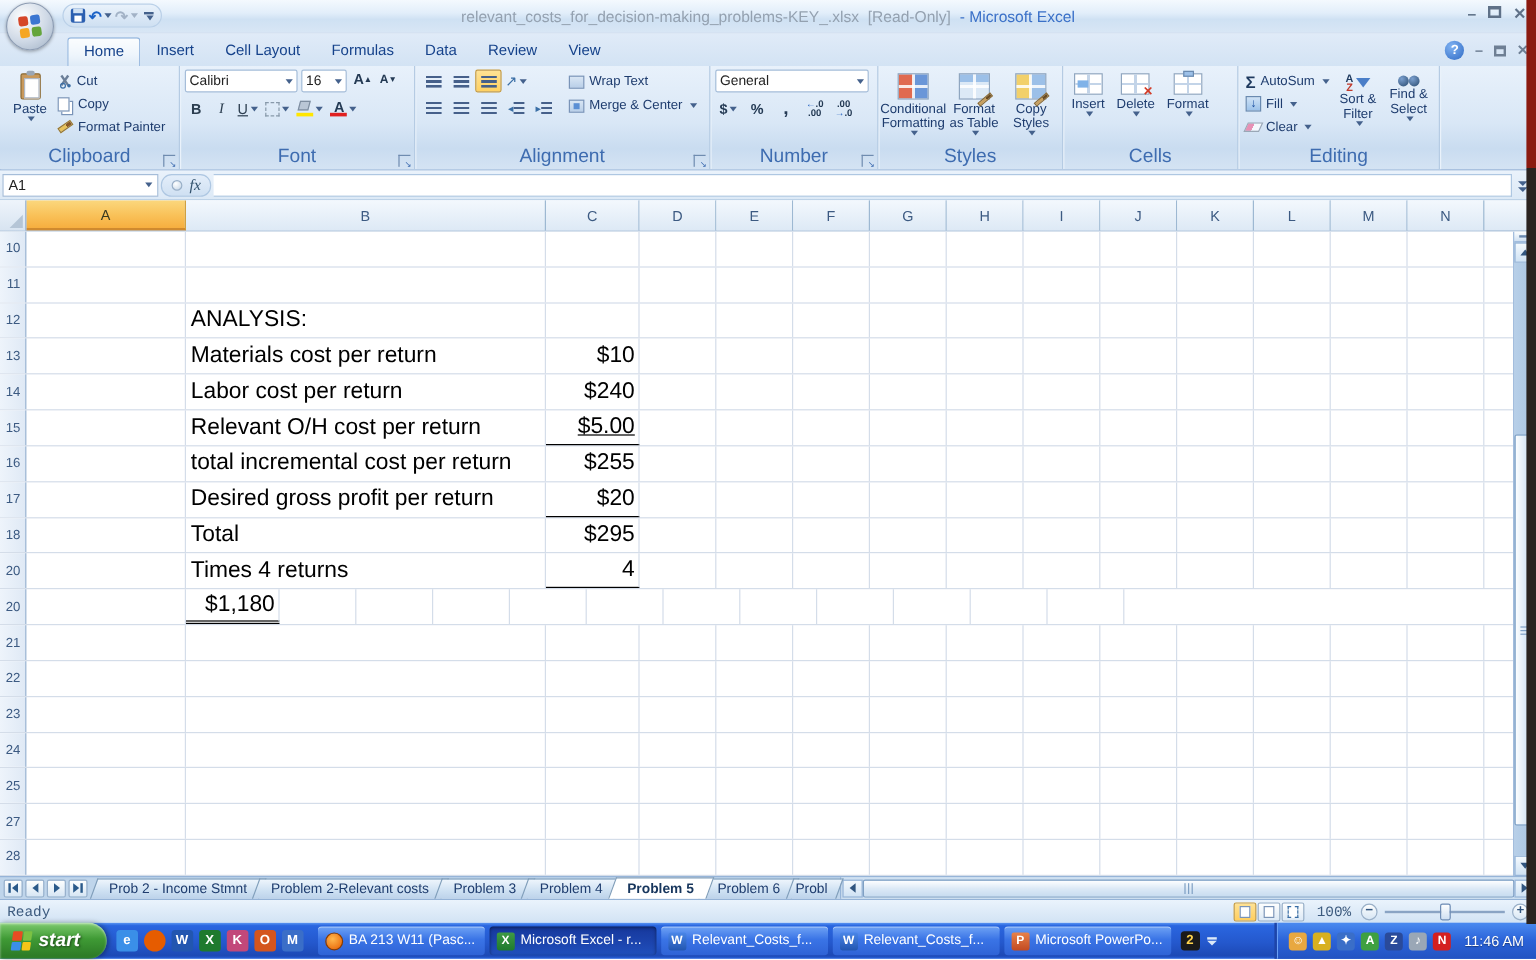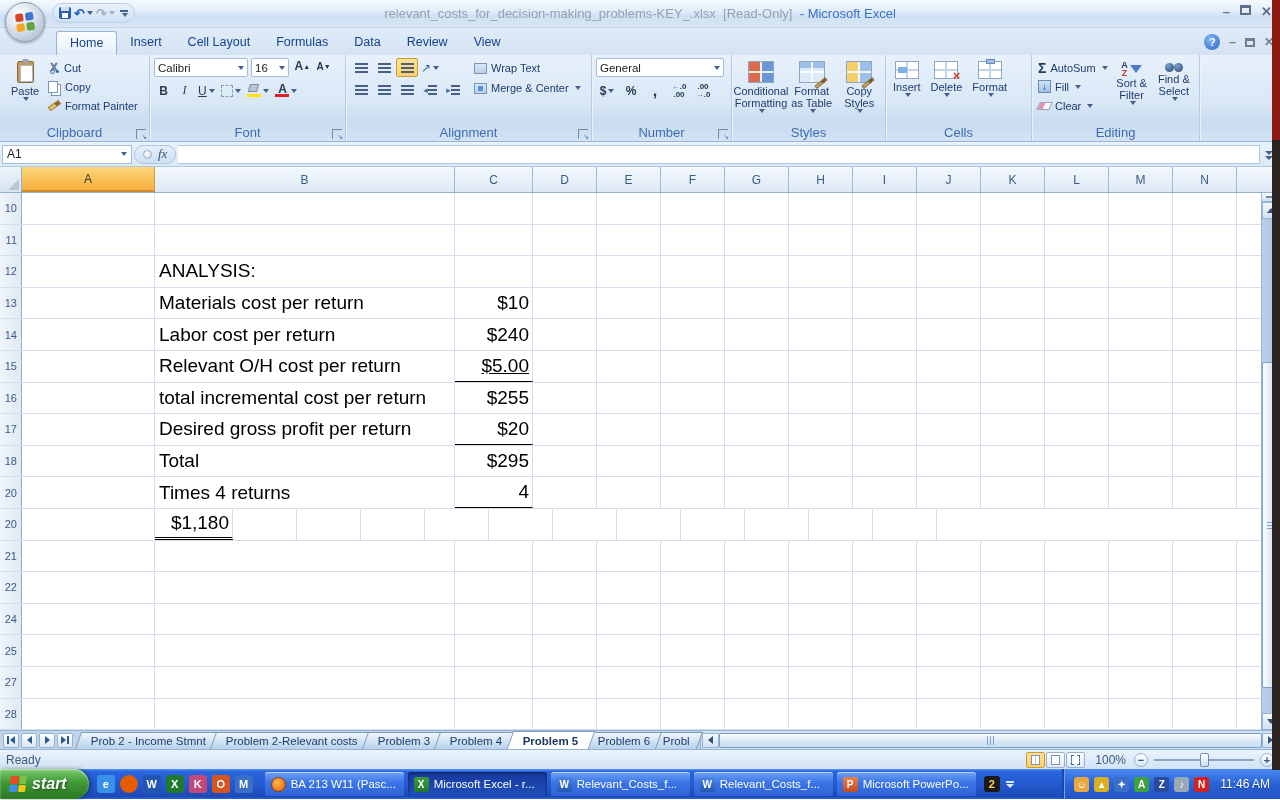--- a/index.html
+++ b/index.html
@@ -33,21 +33,21 @@
   .rtab { padding: 4px 13px 5px; font-size: 12.5px; color: #15428b; border-radius: 3px 3px 0 0; }
   .rtab.active { background: linear-gradient(#fbfdfe, #eef5fc 60%, #dfebf7); border: 1px solid #91b3dc; border-bottom: none; color: #15428b; }
   .tabrow-right { position: absolute; right: 6px; top: 6px; display: flex; align-items: center; gap: 9px; }
   .help-btn { width: 16px; height: 16px; border-radius: 50%; background: radial-gradient(circle at 35% 30%, #7fb2f2, #2f6ac4); color: #fff; font-size: 11px; font-weight: bold; text-align: center; line-height: 16px; }
   .win-glyph2 { color: #6e7f94; font-size: 12px; font-weight: bold; }
   .restore-g2 { display: inline-block; width: 10px; height: 9px; border: 2px solid #6e7f94; border-top-width: 3px; }
 
   
   .ribbon { position: relative; height: 87px; background: linear-gradient(#e8f1fb, #d9e7f6 55%, #c9dcf0 80%, #d4e3f3); border-bottom: 1px solid #96b4d8; display: flex; }
   .rgroup { position: relative; height: 100%; border-right: 1px solid #b5cbe3; box-shadow: 1px 0 0 #eaf2fb; padding: 3px 4px 16px; }
-  .rgroup-label { position: absolute; bottom: 1px; left: 0; right: 0; text-align: center; font-size: 13px; color: #3e6cb0; }
+  .rgroup-label { position: absolute; bottom: 1px; left: 0; right: 0; text-align: center; font-size: 16px; color: #3e6cb0; }
   .launcher { position: absolute; bottom: 2px; right: 3px; width: 10px; height: 10px; border-left: 1px solid #6f8cb0; border-top: 1px solid #6f8cb0; }
   .launcher::after { content: "\2198"; position: absolute; right: -1px; bottom: -2px; font-size: 7px; color: #3e6cb0; }
 
   .big-btn { display: flex; flex-direction: column; align-items: center; justify-content: flex-start; font-size: 11px; color: #1e3c6e; text-align: center; line-height: 12px; padding: 3px 3px; border-radius: 3px; }
   .small-row { display: flex; align-items: center; gap: 4px; font-size: 11px; color: #1e3c6e; height: 19px; padding: 0 2px; }
 
   
   .clipboard-ic { width: 17px; height: 22px; background: #c8995c; border: 1px solid #8a6a34; border-radius: 2px; position: relative; margin-bottom: 2px; }
   .clipboard-ic::before { content:""; position: absolute; left: 2px; top: 3px; width: 11px; height: 15px; background: #fff; border: 1px solid #b0b8c4; }
   .clipboard-ic::after { content:""; position: absolute; left: 4px; top: -3px; width: 7px; height: 4px; background: #9aa7b6; border-radius: 2px; }
@@ -165,21 +165,21 @@
   .stab.active > span { font-weight: bold; color: #17365d; }
   .stab.cut { width: 42px; padding: 0 4px; overflow: hidden; }
   .hscroll { flex: 1; display: flex; align-items: center; background: #cfe0f1; border-left: 1px solid #96b4d8; padding: 1px; }
   .harrow { width: 17px; height: 15px; background: linear-gradient(#f4f9fd, #cfe2f4); border: 1px solid #96b4d8; display: flex; align-items: center; justify-content: center; }
   .hthumb { flex: 1; height: 15px; background: linear-gradient(#fdfeff, #dcE9f6 50%, #c8dcf0); border: 1px solid #7fa0c4; border-radius: 2px; display: flex; align-items: center; justify-content: center; gap: 2px; }
   .hthumb i { width: 1px; height: 9px; background: #7fa0c4; }
   .hl { width: 0; height: 0; border-top: 4px solid transparent; border-bottom: 4px solid transparent; border-right: 5px solid #31557f; }
   .hr { width: 0; height: 0; border-top: 4px solid transparent; border-bottom: 4px solid transparent; border-left: 5px solid #31557f; }
 
   
-  .statusbar { height: 20px; background: linear-gradient(#eaf3fc, #d2e3f4); border-top: 1px solid #95b3d7; display: flex; align-items: center; font-size: 12px; color: #3c5a7e; padding: 0 6px; }
+  .statusbar { height: 20px; background: linear-gradient(#eaf3fc, #d2e3f4); border-top: 1px solid #95b3d7; display: flex; align-items: center; font-size: 12px; color: #3c5a7e; padding: 0 6px; font-family: Liberation Mono, monospace; }
   .statusbar .spacer { flex: 1; }
   .viewbtns { display: flex; gap: 1px; margin-right: 10px; }
   .vbtn { width: 19px; height: 16px; border: 1px solid #9ab0c8; border-radius: 2px; background: linear-gradient(#fdfefe, #dce9f6); display: flex; align-items: center; justify-content: center; }
   .vbtn.active { background: linear-gradient(#ffe294, #ffce5e); border-color: #c79b3e; }
   .vpage { width: 9px; height: 10px; background: #fff; border: 1px solid #7a94b8; }
   .vpage.grid { background: linear-gradient(transparent 45%, #c3d4e8 45%, #c3d4e8 55%, transparent 55%), linear-gradient(90deg, transparent 45%, #c3d4e8 45%, #c3d4e8 55%, transparent 55%), #fff; }
   .zoomctl { display: flex; align-items: center; gap: 6px; margin-left: 8px; }
   .zbtn { width: 14px; height: 14px; border-radius: 50%; background: linear-gradient(#fdfefe, #d7e6f4); border: 1px solid #9ab0c8; color: #31557f; font-size: 11px; line-height: 12px; text-align: center; font-weight: bold; }
   .ztrack { position: relative; width: 100px; height: 2px; background: #8aa4c4; }
   .zthumb { position: absolute; left: 46px; top: -6px; width: 9px; height: 14px; background: linear-gradient(#fdfefe, #d0e0f2); border: 1px solid #6e8cb4; border-radius: 2px; }
@@ -773,20 +773,37 @@
           <div class="gcell" style="width: 64px;"></div>
           <div class="gcell" style="width: 64px;"></div>
           <div class="gcell" style="width: 64px;"></div>
           <div class="gcell" style="width: 64px;"></div>
           <div class="gcell" style="width: 64px;"></div>
           <div class="gcell" style="width: 64px;"></div>
           <div class="gcell" style="width: 64px;"></div>
           <div class="gcell" style="width: 64px;"></div>
         </div>
         <div class="grow">
+          <div class="rowh">23</div>
+          <div class="gcell" style="width: 133px;"></div>
+          <div class="gcell btext" style="width: 300px;"></div>
+          <div class="gcell ctext" style="width: 78px;"></div>
+          <div class="gcell" style="width: 64px;"></div>
+          <div class="gcell" style="width: 64px;"></div>
+          <div class="gcell" style="width: 64px;"></div>
+          <div class="gcell" style="width: 64px;"></div>
+          <div class="gcell" style="width: 64px;"></div>
+          <div class="gcell" style="width: 64px;"></div>
+          <div class="gcell" style="width: 64px;"></div>
+          <div class="gcell" style="width: 64px;"></div>
+          <div class="gcell" style="width: 64px;"></div>
+          <div class="gcell" style="width: 64px;"></div>
+          <div class="gcell" style="width: 64px;"></div>
+        </div>
+        <div class="grow">
           <div class="rowh">24</div>
           <div class="gcell" style="width: 133px;"></div>
           <div class="gcell btext" style="width: 300px;"></div>
           <div class="gcell ctext" style="width: 78px;"></div>
           <div class="gcell" style="width: 64px;"></div>
           <div class="gcell" style="width: 64px;"></div>
           <div class="gcell" style="width: 64px;"></div>
           <div class="gcell" style="width: 64px;"></div>
           <div class="gcell" style="width: 64px;"></div>
           <div class="gcell" style="width: 64px;"></div>

